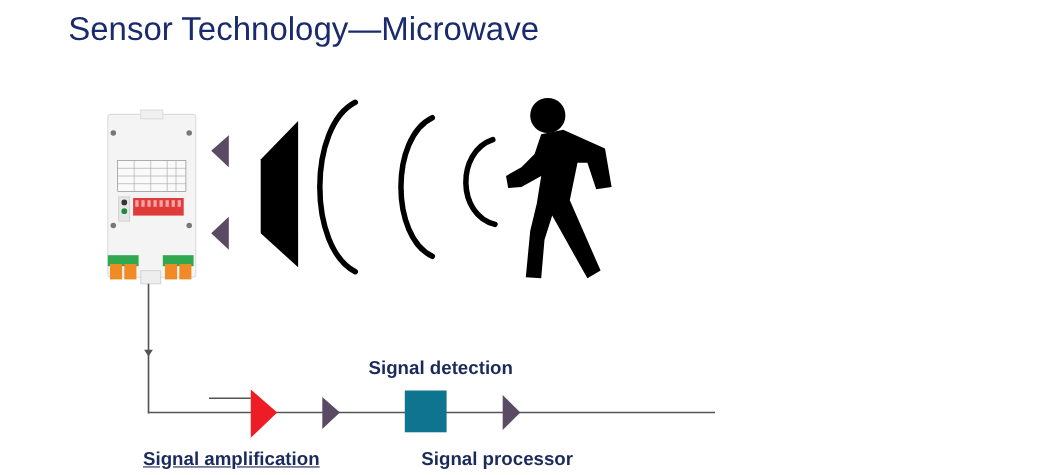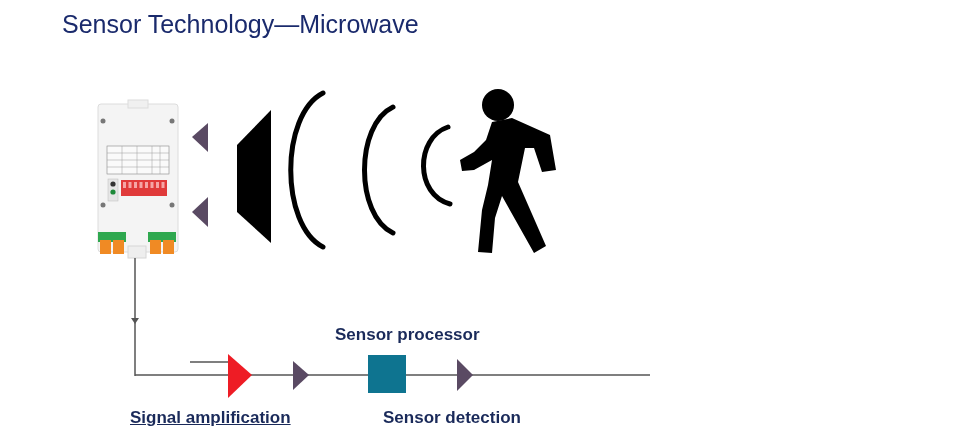--- a/index.html
+++ b/index.html
@@ -1,17 +1,17 @@
 <!DOCTYPE html>
 <html><head>
 <meta charset="utf-8">
 <style>
   html,body{margin:0;padding:0;background:#ffffff;}
   body{width:960px;height:432px;position:relative;overflow:hidden;font-family:"Liberation Sans",sans-serif;}
-  .title{position:absolute;left:62px;top:10px;font-size:25px;color:#1a2a6c;font-weight:normal;letter-spacing:0px;white-space:nowrap;}
+  .title{position:absolute;left:62px;top:10px;font-size:30px;color:#1a2a6c;font-weight:normal;letter-spacing:0px;white-space:nowrap;}
   .lbl{position:absolute;font-size:17px;font-weight:bold;color:#1a2a5a;white-space:nowrap;}
   svg{position:absolute;left:0;top:0;}
 </style>
 </head>
 <body>
 
 <div class="title">Sensor Technology—Microwave</div>
 
 <svg width="960" height="432" viewBox="0 0 960 432">
 
@@ -81,15 +81,15 @@
 
   <polygon points="228,354 252,375 228,398" fill="#ee1c25"></polygon>
 
   <polygon points="293,361 309,375 293,390" fill="#5a4a63"></polygon>
 
   <rect x="368" y="355" width="38" height="38" fill="#0e7490"></rect>
 
   <polygon points="457,359 473,375 457,391" fill="#5a4a63"></polygon>
 </svg>
 
-<div class="lbl" style="left:335px;top:325px;">Sensor processor</div>
+<div class="lbl" style="left:335px;top:325px;">Signal detection</div>
 <div class="lbl" style="left:130px;top:408px;text-decoration:underline;">Signal amplification</div>
-<div class="lbl" style="left:383px;top:408px;">Sensor detection</div>
+<div class="lbl" style="left:383px;top:408px;">Signal processor</div>
 
 </body></html>

